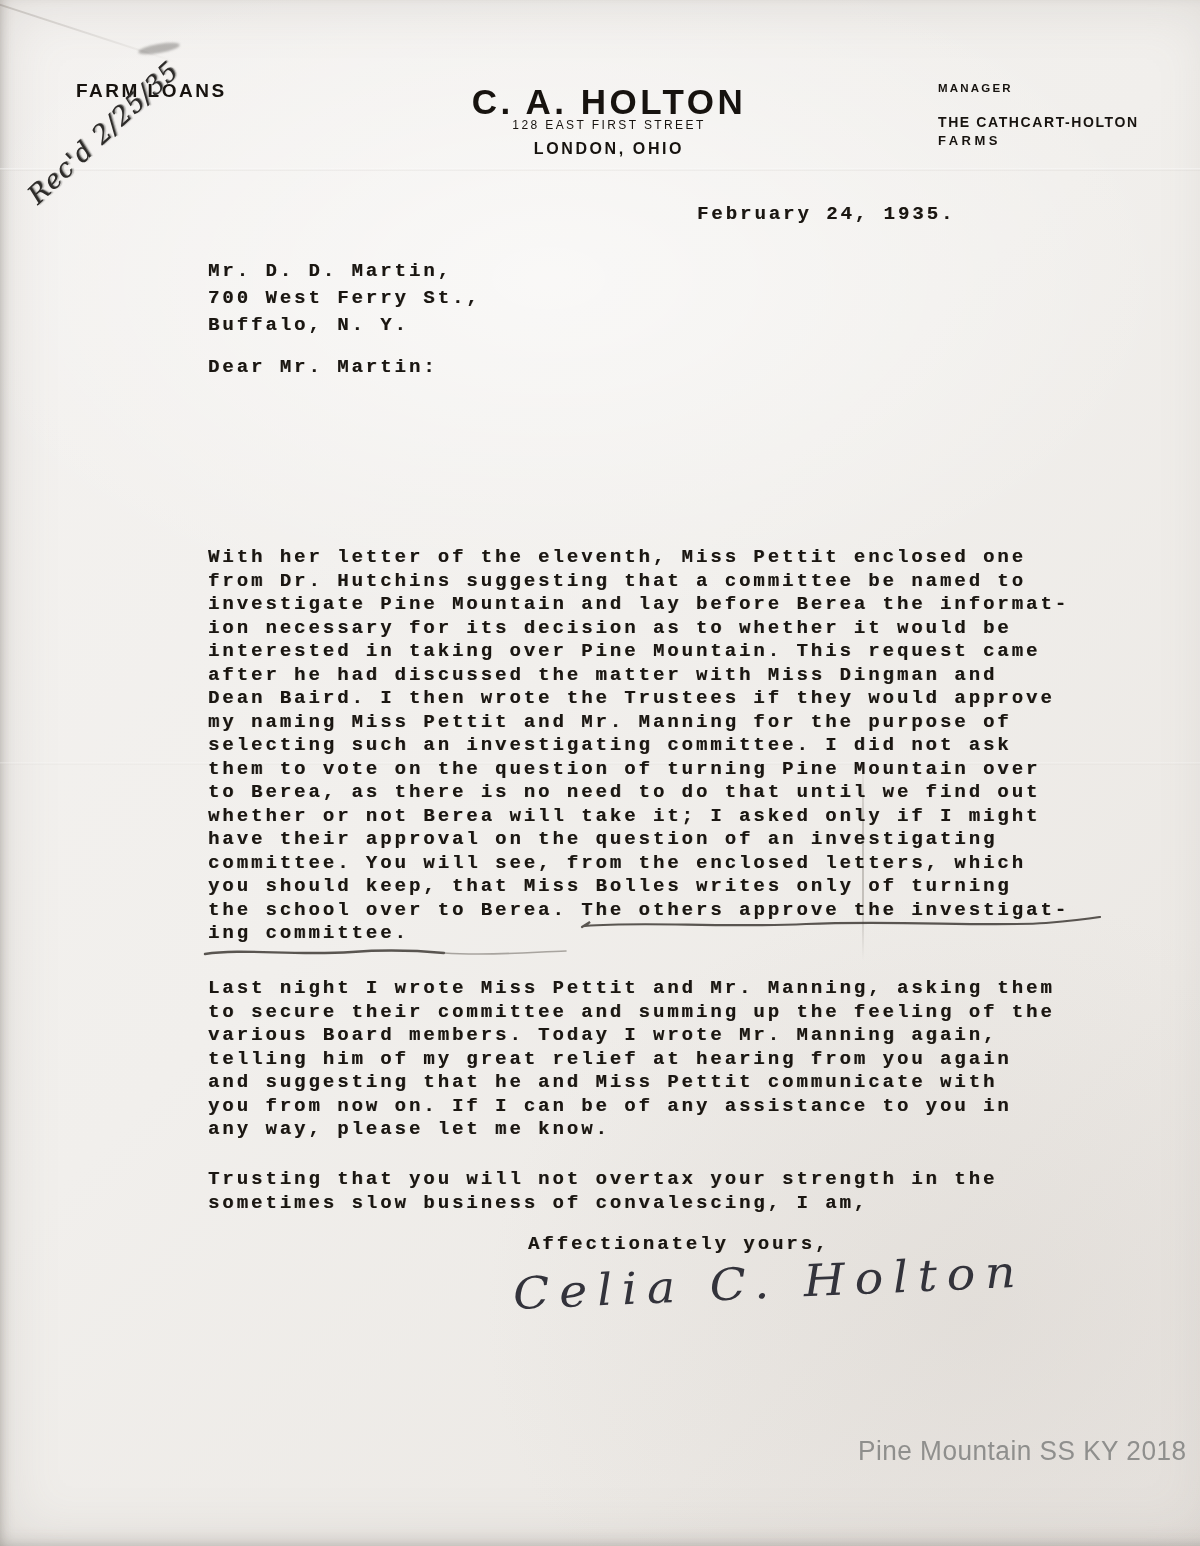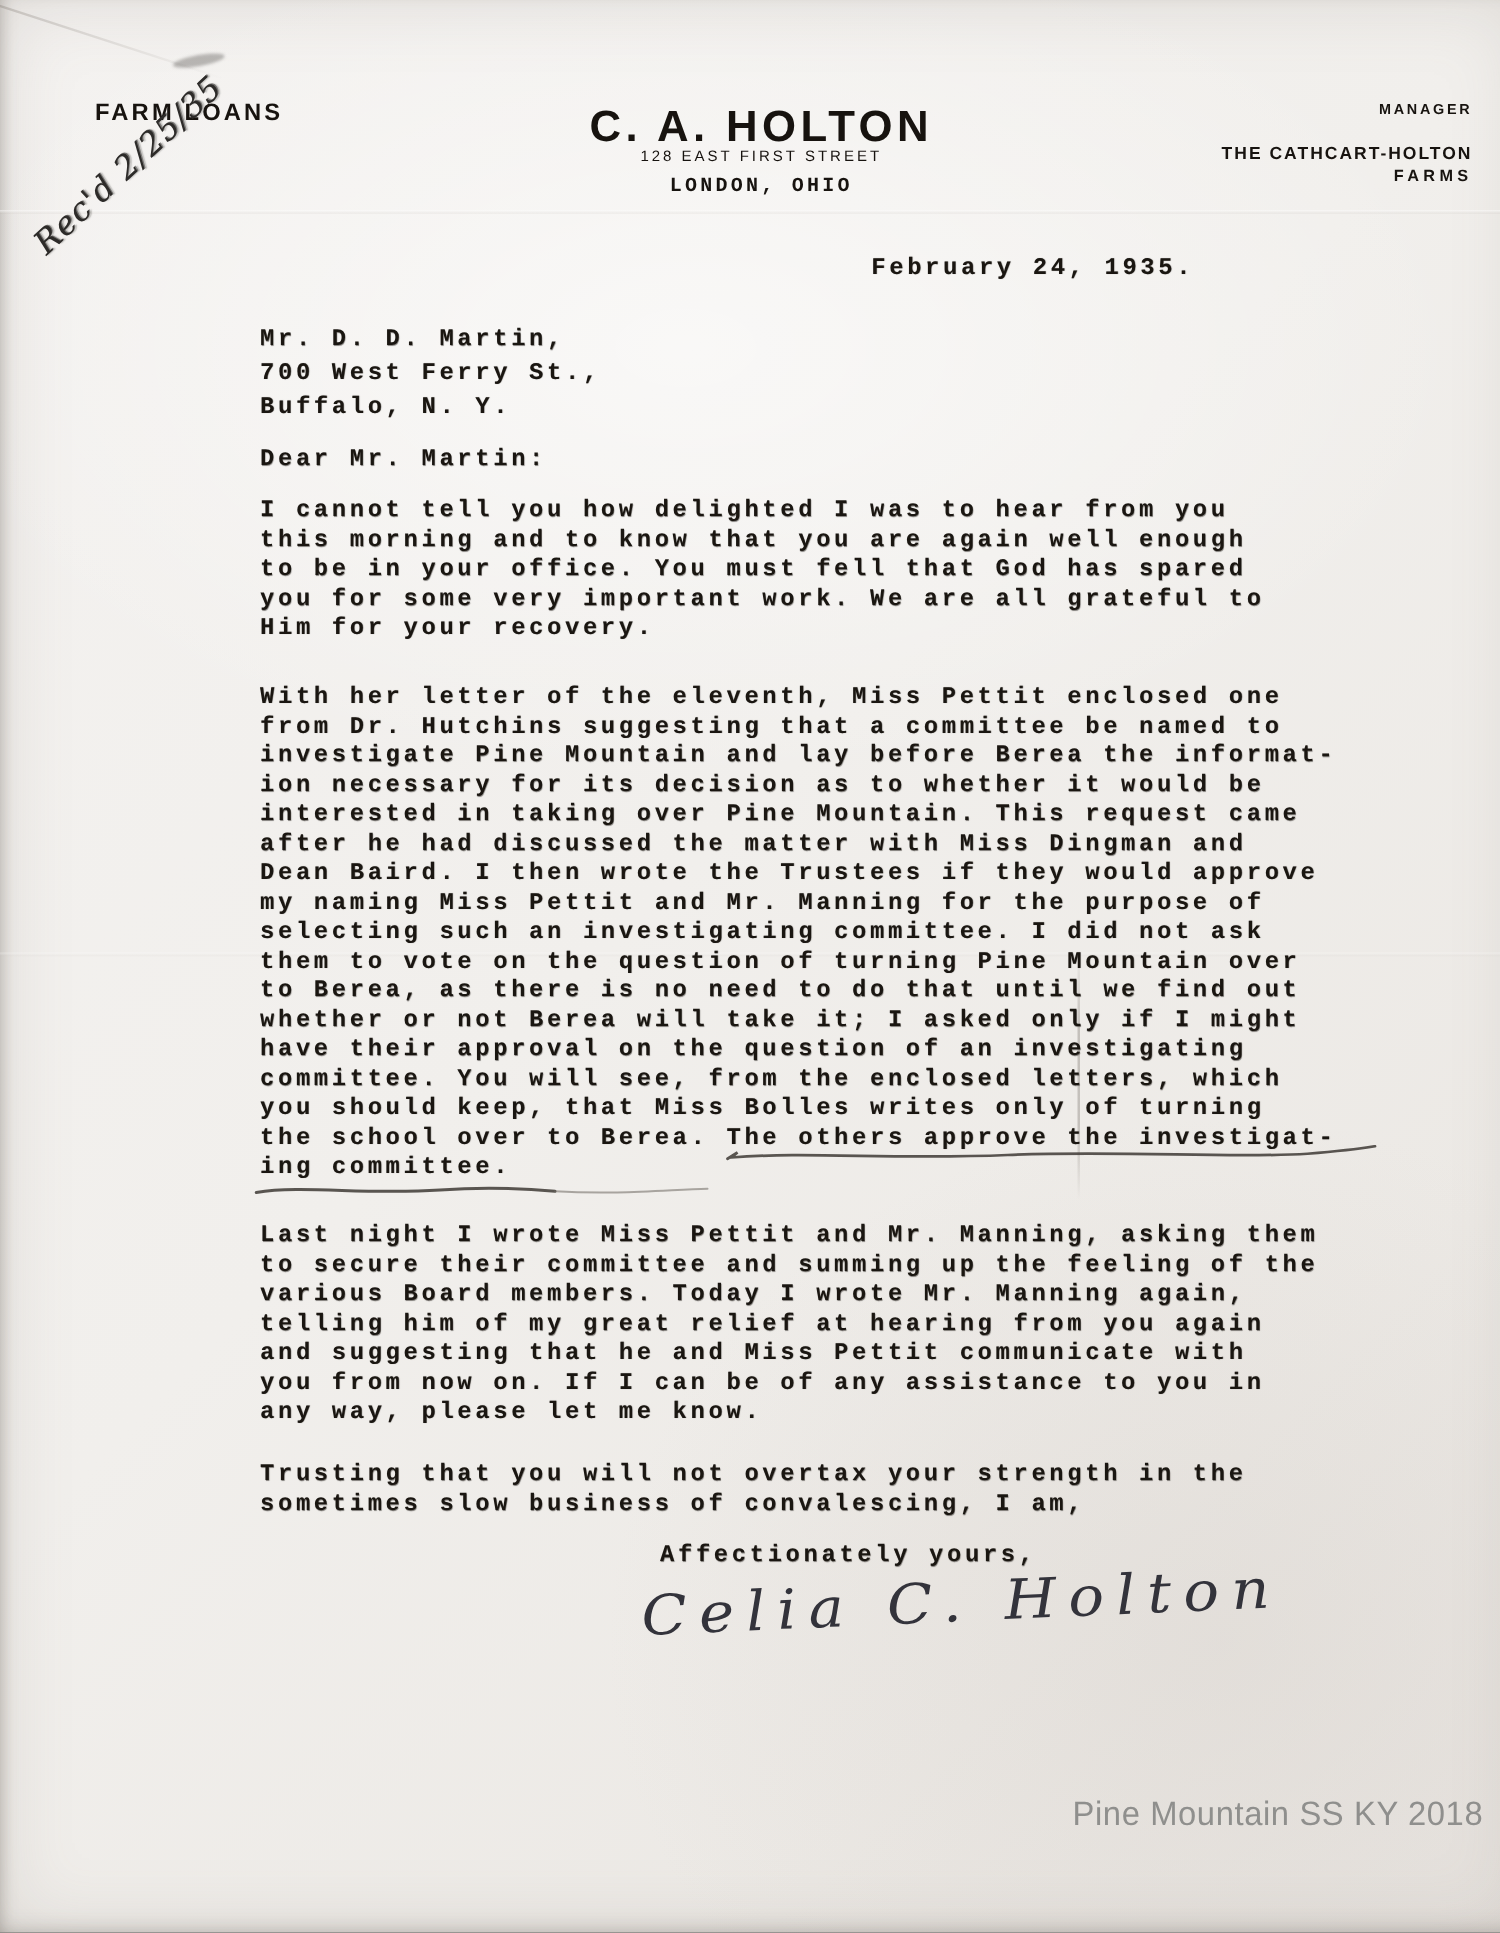--- a/index.html
+++ b/index.html
@@ -32,22 +32,22 @@
   .received{position:absolute;left:38px;top:150px;width:230px;
     font-family:"DejaVu Serif", serif;font-style:italic;font-size:26px;color:#2d2b29;
     transform:rotate(-43deg);transform-origin:40px 40px;
     text-shadow:1px 0 0 rgba(45,43,41,0.55), 2px 1px 1px rgba(45,43,41,0.25);
     letter-spacing:1px;}
   .company{position:absolute;left:609px;top:82px;transform:translateX(-50%);
     font-size:35px;font-weight:bold;letter-spacing:3.5px;white-space:nowrap;}
   .street{position:absolute;left:609px;top:118px;transform:translateX(-50%);
     font-size:12px;font-weight:normal;letter-spacing:2.4px;white-space:nowrap;}
   .city{position:absolute;left:609px;top:140px;transform:translateX(-50%);
-    font-size:16px;font-weight:bold;letter-spacing:2.6px;white-space:nowrap;font-family:Liberation Mono, monospace;}
-  .manager-block{position:absolute;left:938px;top:82px;width:240px;text-align:right;}
+    font-size:16px;font-weight:bold;letter-spacing:2.6px;white-space:nowrap;}
+  .manager-block{position:absolute;left:938px;top:82px;width:240px;text-align:left;}
   .manager-title{font-size:11.5px;font-weight:bold;letter-spacing:2.2px;}
   .manager-name{font-size:14px;font-weight:bold;letter-spacing:1.6px;margin-top:20px;}
   .manager-farms{font-size:13px;font-weight:bold;letter-spacing:3.5px;margin-top:3px;}
   
   .tw{
     position:absolute;
     font-family:"Liberation Mono", monospace;
     font-weight:700;
     font-size:19px;
     letter-spacing:2.95px;
@@ -96,25 +96,20 @@
     <div class="lh manager-name">THE CATHCART-HOLTON</div>
     <div class="lh manager-farms">FARMS</div>
   </div>
 
   <div class="tw date-line">February 24, 1935.</div>
   <div class="tw recipient">Mr. D. D. Martin,
 700 West Ferry St.,
 Buffalo, N. Y.</div>
   <div class="tw salutation">Dear Mr. Martin:</div>
 
-  <div class="tw para1">I cannot tell you how delighted I was to hear from you
-this morning and to know that you are again well enough
-to be in your office. You must fell that God has spared
-you for some very important work. We are all grateful to
-Him for your recovery.</div>
 
   <div class="tw para2"><span>With her letter of the eleventh, Miss Pettit enclosed one
 from Dr. Hutchins suggesting that a committee be named to
 investigate Pine Mountain and lay before Berea the informat-
 ion necessary for its decision as to whether it would be
 interested in taking over Pine Mountain. This request came
 after he had discussed the matter with Miss Dingman and
 Dean Baird. I then wrote the Trustees if they would approve
 my naming Miss Pettit and Mr. Manning for the purpose of
 selecting such an investigating committee. I did not ask

